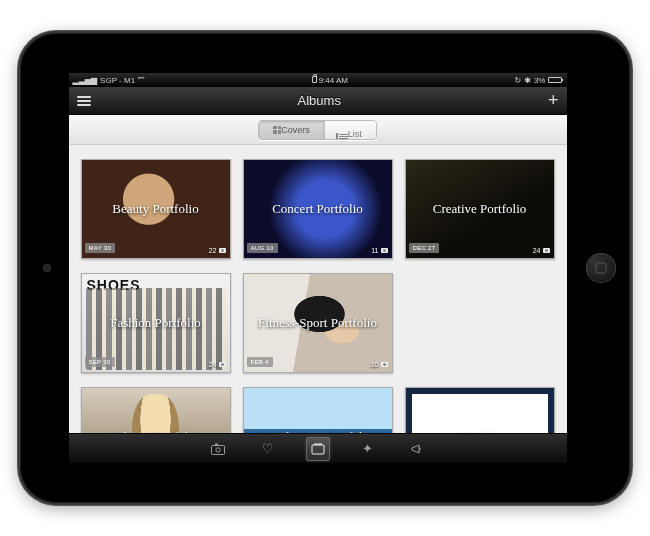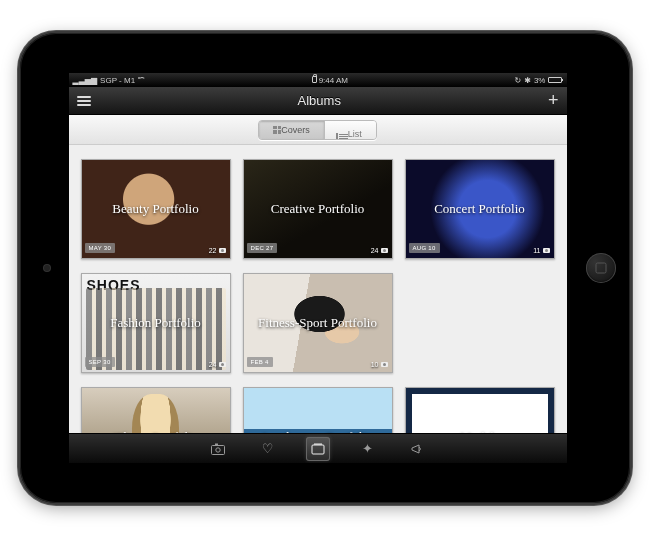--- a/index.html
+++ b/index.html
@@ -304,35 +304,35 @@
           <div class="img img-beauty"></div>
           <div class="title">Beauty Portfolio</div>
           <div class="date-badge">MAY 30</div>
           <div class="count-badge">
               <span>22</span>
               <span class="cam-icon"></span>
             </div>
         </div>
 
         <div class="album">
+          <div class="img img-concert"></div>
+          <div class="title">Concert Portfolio</div>
+          <div class="date-badge">AUG 10</div>
+          <div class="count-badge">
+              <span>11</span>
+              <span class="cam-icon"></span>
+            </div>
+        </div>
+
+        <div class="album">
           <div class="img img-creative"></div>
           <div class="title">Creative Portfolio</div>
           <div class="date-badge">DEC 27</div>
           <div class="count-badge">
               <span>24</span>
-              <span class="cam-icon"></span>
-            </div>
-        </div>
-
-        <div class="album">
-          <div class="img img-concert"></div>
-          <div class="title">Concert Portfolio</div>
-          <div class="date-badge">AUG 10</div>
-          <div class="count-badge">
-              <span>11</span>
               <span class="cam-icon"></span>
             </div>
         </div>
 
         <div class="album">
           <div class="img img-fashion"></div>
           <div class="title">Fashion Portfolio</div>
           <div class="date-badge">SEP 30</div>
           <div class="count-badge">
               <span>24</span>

